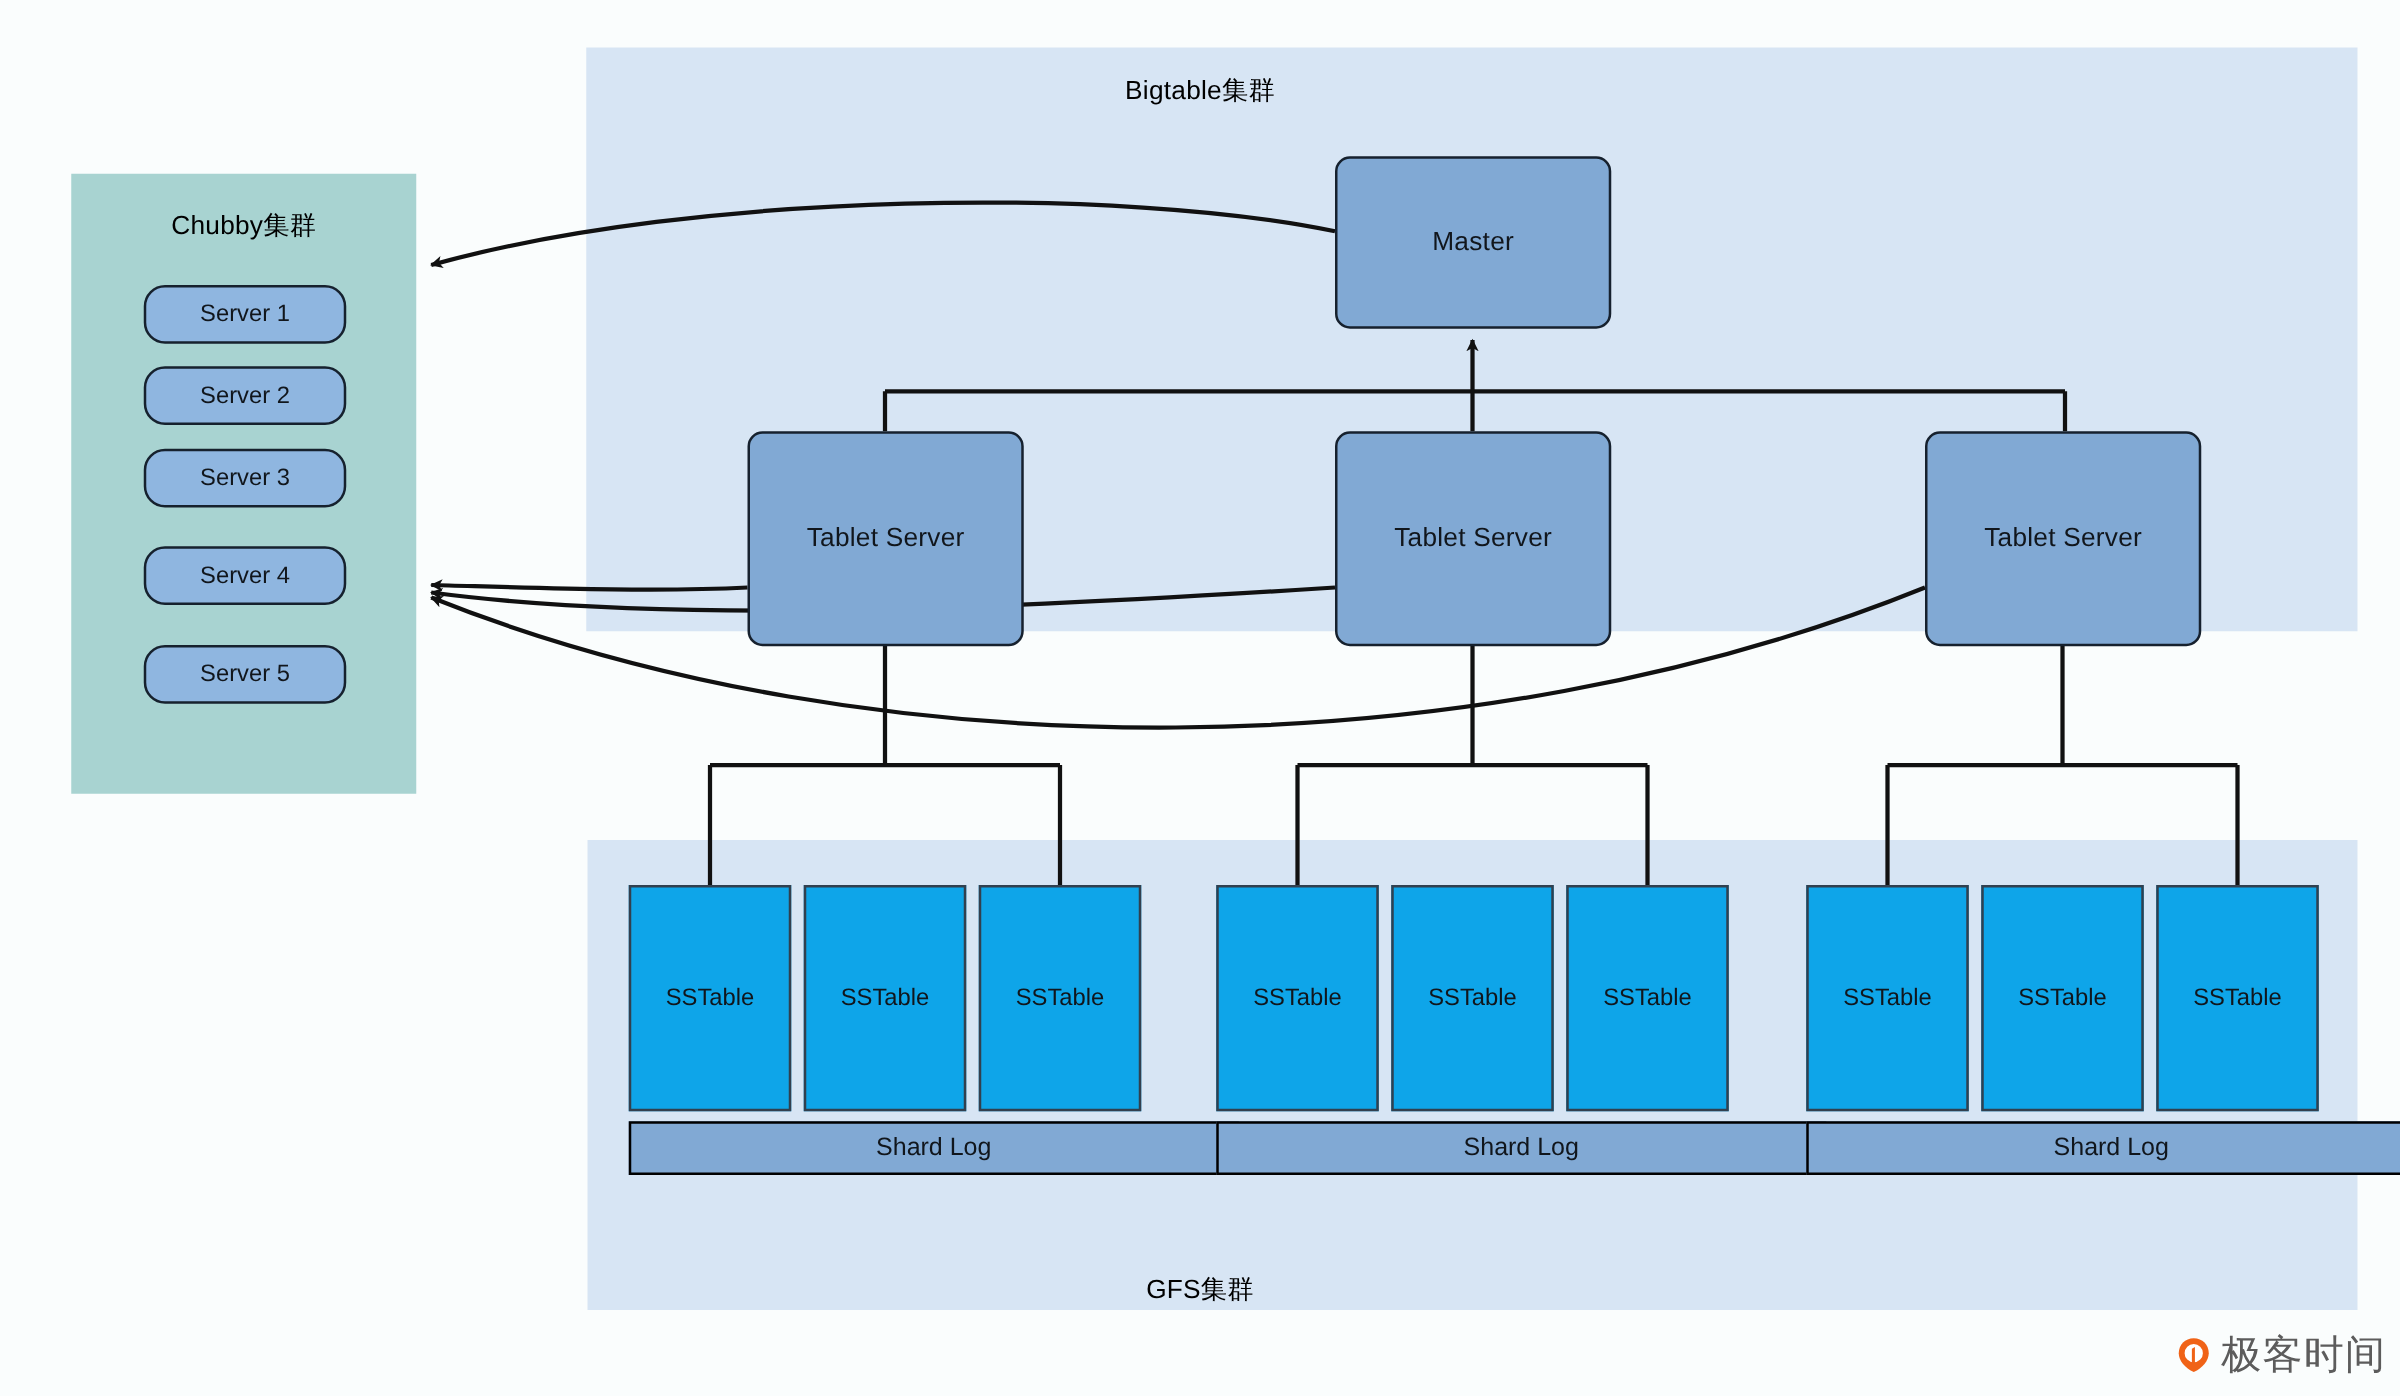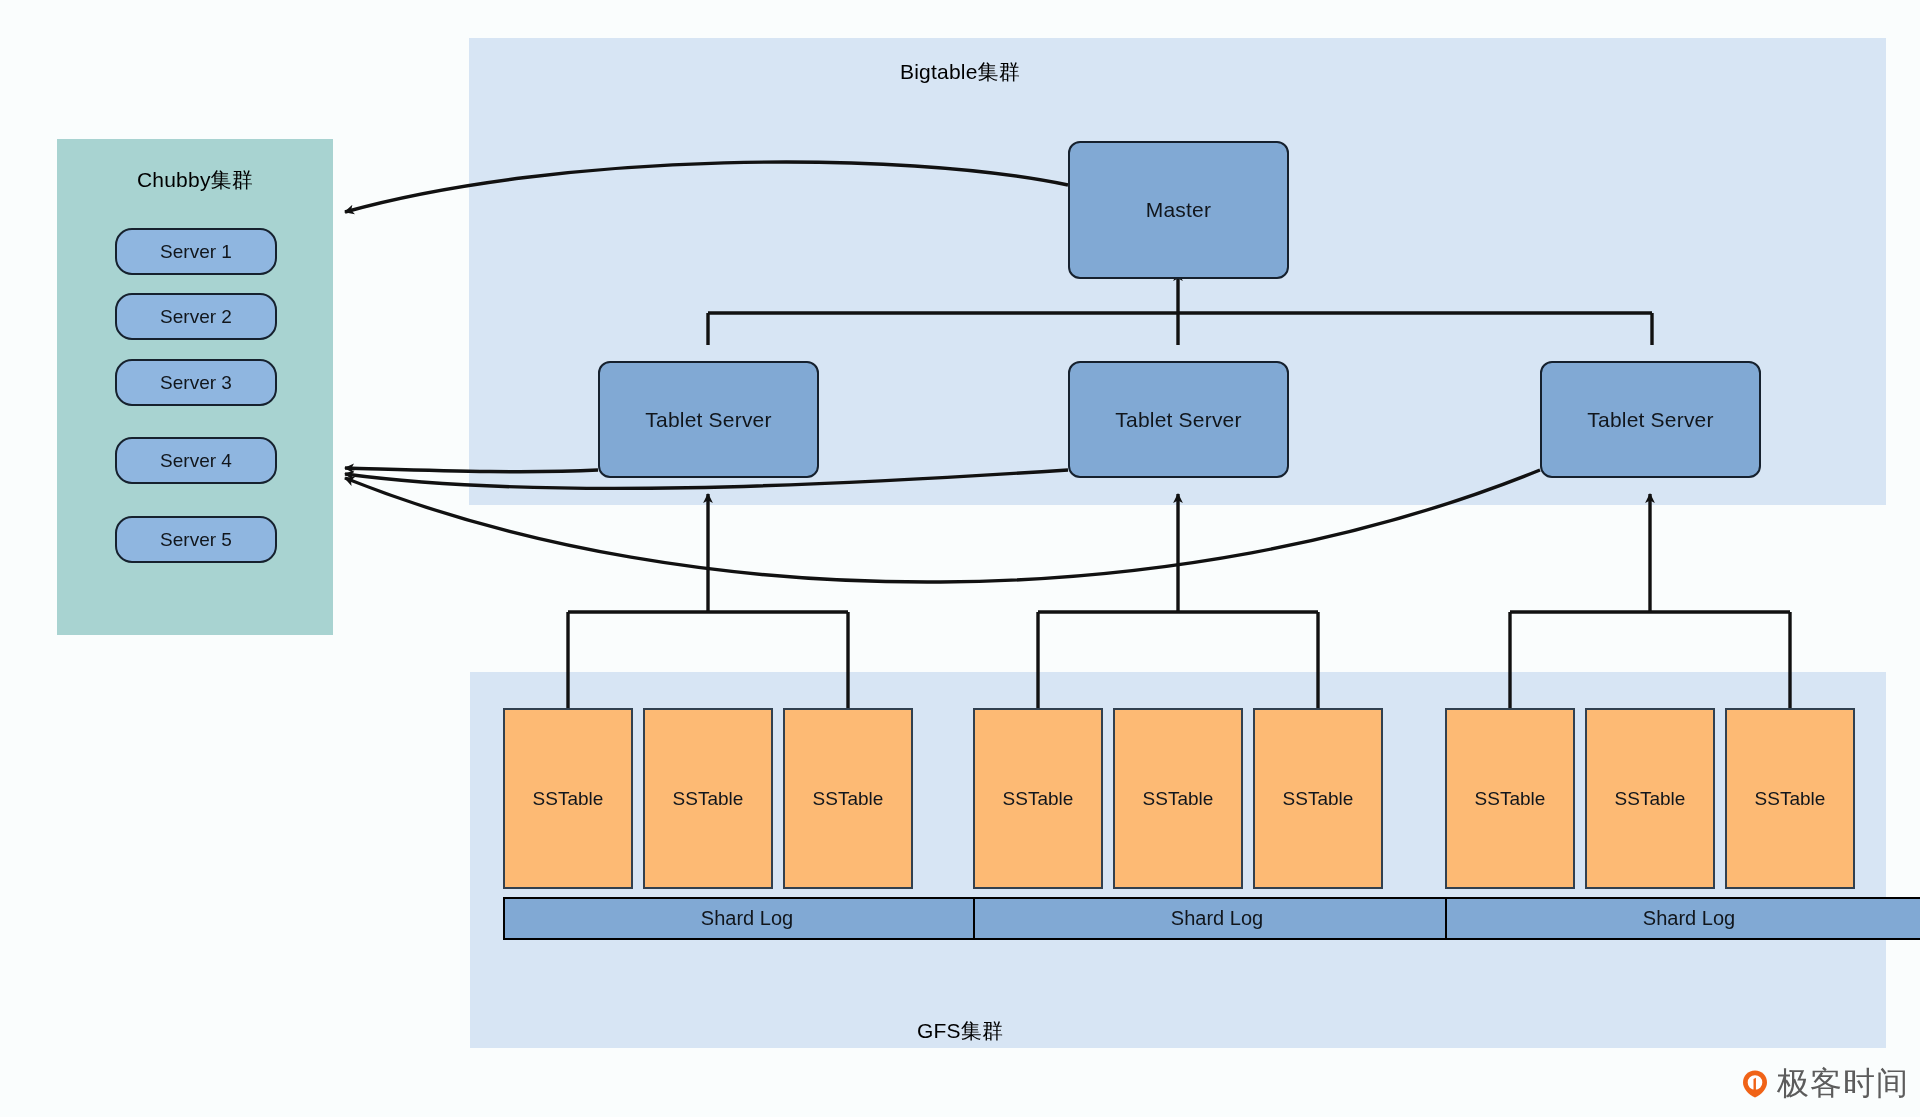--- a/index.html
+++ b/index.html
@@ -62,23 +62,23 @@
     border-radius: 12px;
     display: flex;
     align-items: center;
     justify-content: center;
     font-size: 21px;
     color: #11161c;
     letter-spacing: .2px;
   }
   .node-master {
     left: 1068px; top: 125px;
-    width: 221px; height: 138px; margin-top: 16px;
-  }
-  .node-ts { width: 221px; height: 117px; top: 345px; margin-top: 16px; }
+    width: 221px; height: 138px;
+  }
+  .node-ts { width: 221px; height: 172px; top: 345px; }
   .ts1 { left: 598px; }
   .ts2 { left: 1068px; }
   .ts3 { left: 1540px; }
 
   
   .server {
     position: absolute;
     left: 115px;
     width: 162px;
     height: 47px;
@@ -93,21 +93,21 @@
     color: #11161c;
   }
 
   
   .sstable {
     position: absolute;
     top: 708px;
     width: 130px;
     height: 181px;
     box-sizing: border-box;
-    background: #fdba74;
+    background: #0ea5e9;
     border: 2px solid #31404f;
     display: flex;
     align-items: center;
     justify-content: center;
     font-size: 19px;
     color: #11161c;
   }
   .shardlog {
     position: absolute;
     top: 897px;

